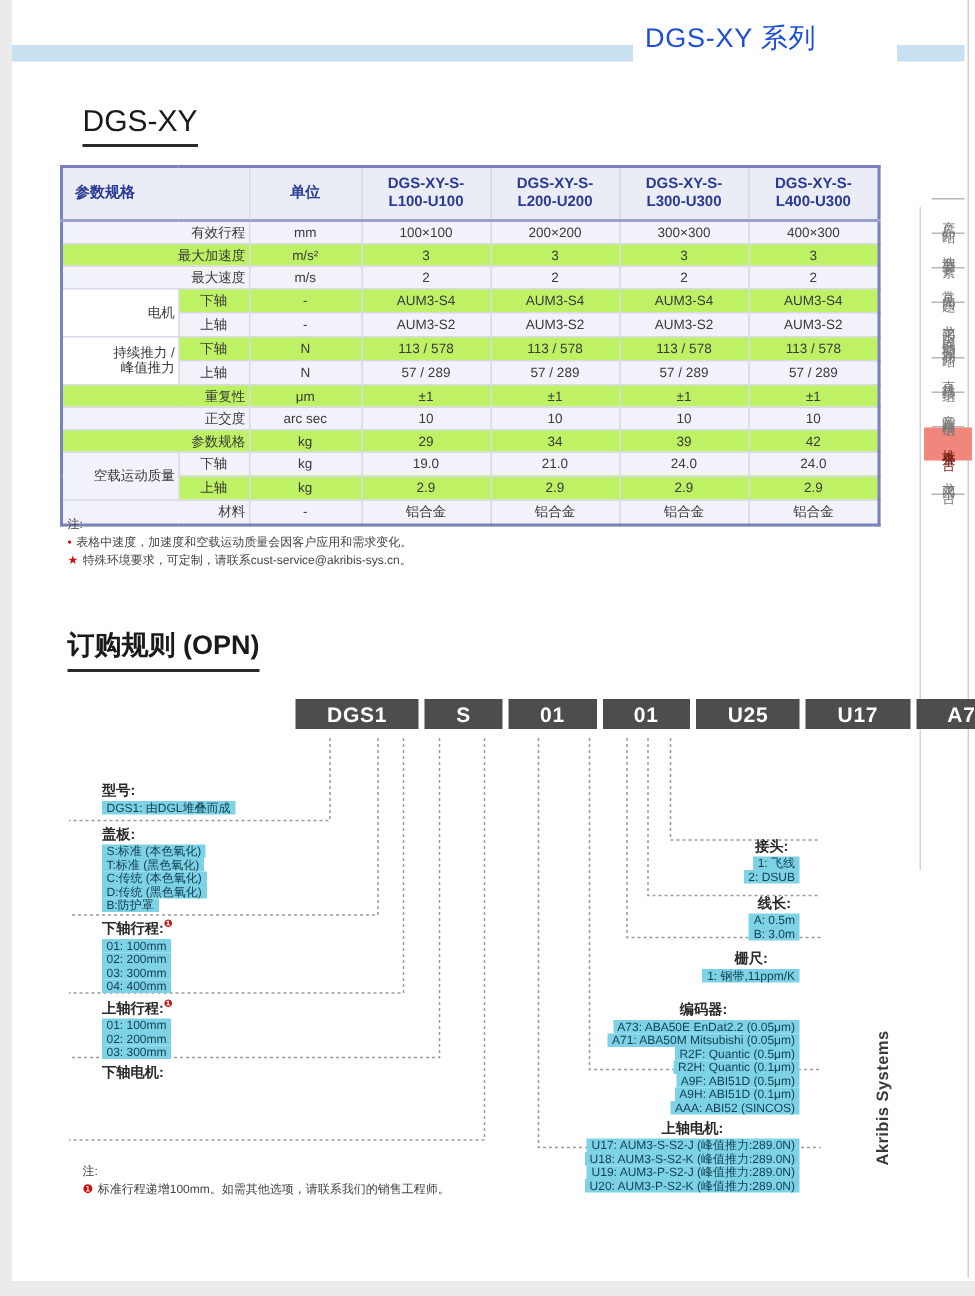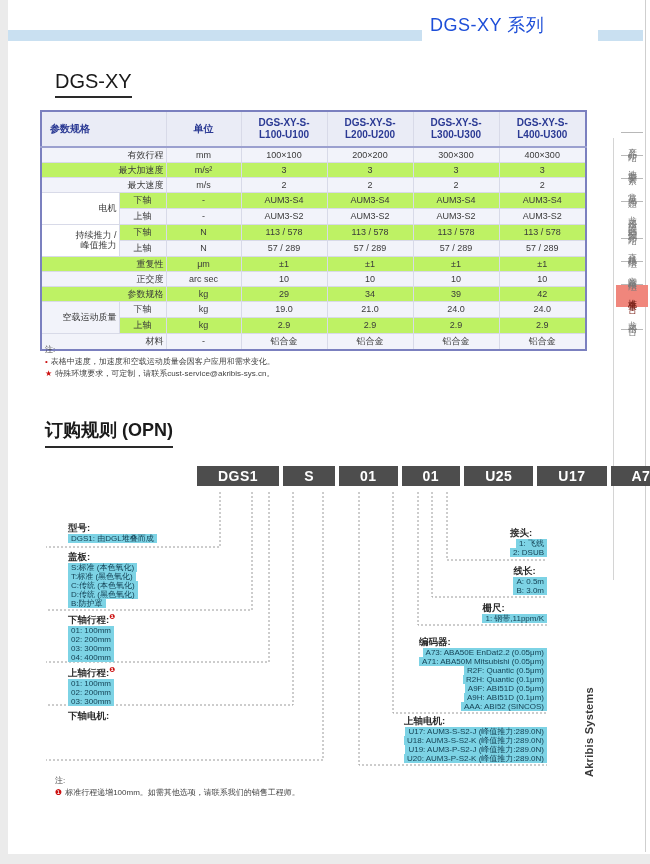--- a/index.html
+++ b/index.html
@@ -45,21 +45,21 @@
   .opn-code { position:absolute; left:197px; top:466px; display:flex; gap:4px; }
   .opn-seg { background:#4d4d4d; color:#fff; font-size:14px; font-weight:bold; padding:1px 21px; line-height:18px; letter-spacing:0.5px; }
 
   
   svg.connectors { position:absolute; left:0; top:0; width:650px; height:864px; pointer-events:none; }
   svg.connectors path { fill:none; stroke:#9a9a9a; stroke-width:1; stroke-dasharray:2,2; }
 
   
   .opn-group { position:absolute; }
   .opn-group.left { left:68px; text-align:left; }
-  .opn-group.right { right:103px; text-align:left; }
+  .opn-group.right { right:117px; text-align:center;margin-top:32px; }
   .opn-gtitle { font-size:9.5px; font-weight:bold; color:#2a2a2a; line-height:12px; white-space:nowrap; }
   .opn-gtitle sup { color:#cc1111; font-size:7px; }
   .opn-items { display:flex; flex-direction:column; }
   .opn-group.right .opn-items { align-items:flex-end; }
   .opn-item { background:#7dd3e5; color:#123f52; font-size:8px; line-height:9px; padding:0 3px; width:fit-content; white-space:nowrap; }
 
   
   .opn-note { position:absolute; left:55px; top:775px; font-size:8px; color:#444; line-height:12px; }
   .circ-one { color:#cc1111; font-size:8px; margin-right:3px; }
 

